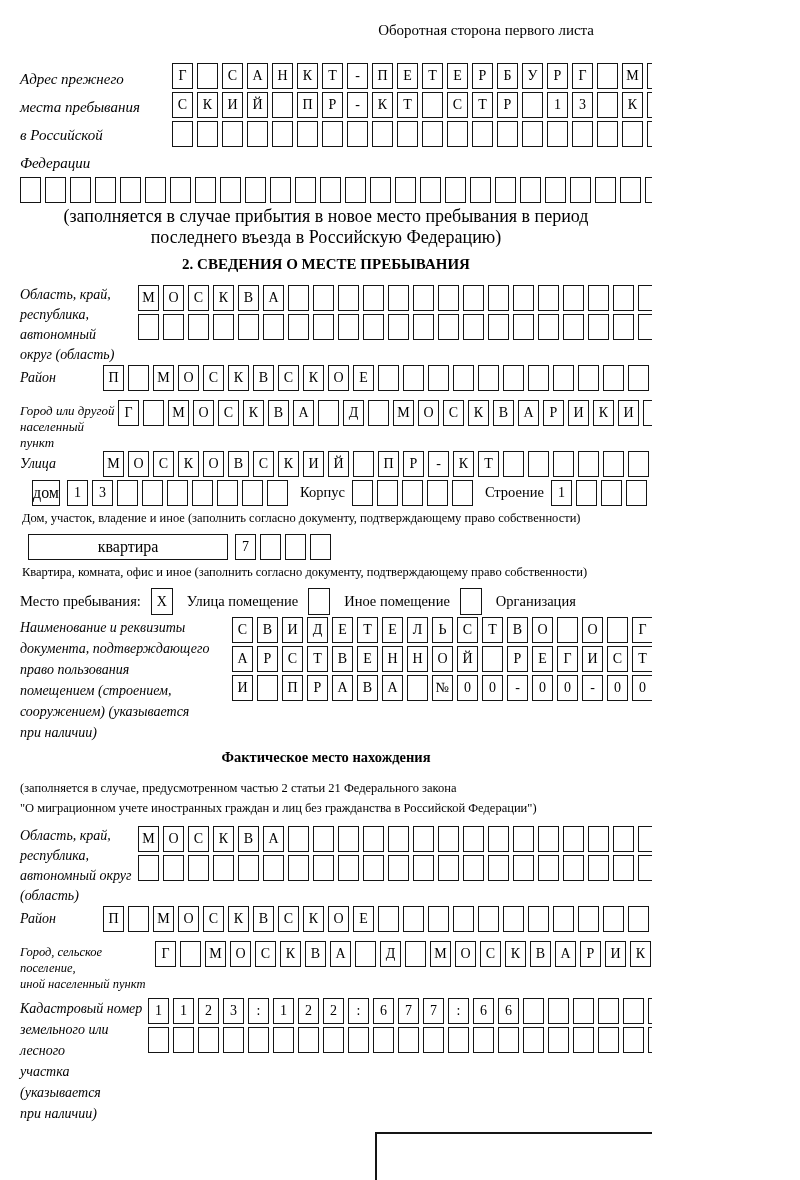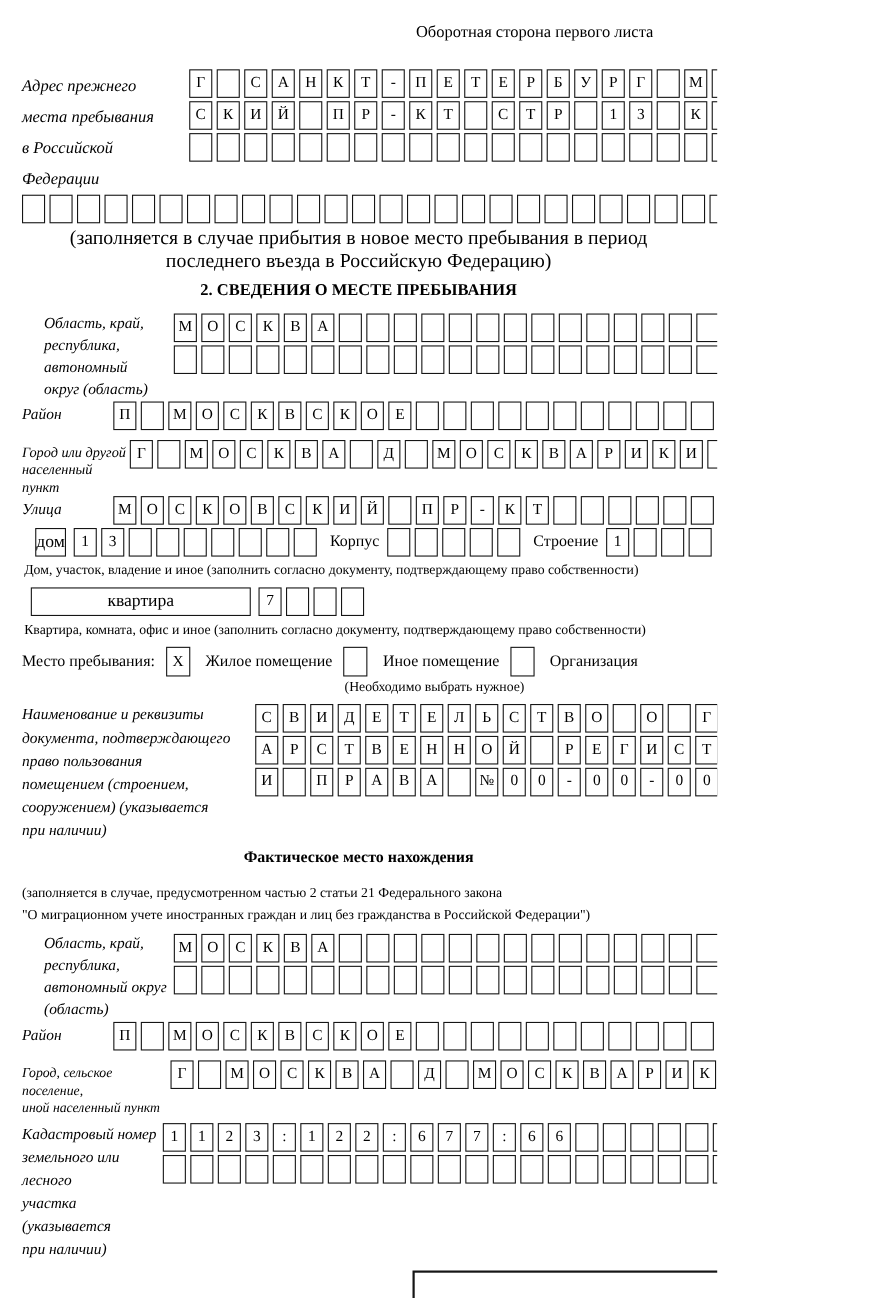--- a/index.html
+++ b/index.html
@@ -4,21 +4,21 @@
 <style>
   html,body { margin:0; padding:0; background:#ffffff; }
   body { width:800px; height:1180px; font-family:"Liberation Serif","DejaVu Serif",serif; color:#000; }
   .page { box-sizing:border-box; width:652px; height:1180px; padding:14px 20px 0 20px; overflow:hidden; }
 
   .header-note { text-align:right; font-size:15px; margin:8px 38px 24px 0; }
 
   .group { display:flex; align-items:flex-start; }
   .label { font-size:14px; white-space:pre-line; line-height:20px; flex:0 0 auto;font-style:italic; }
   .lbl-addr { width:152px; line-height:28px; font-size:15px; padding-top:2px; }
-  .lbl-oblast { width:118px;margin-left:20px; }
+  .lbl-oblast { width:118px; }
   .lbl-raion { width:83px; line-height:26px; }
   .lbl-gorod { width:98px; line-height:16px; font-size:13px; padding-top:3px; }
   .lbl-ulitsa { width:83px; line-height:26px; }
   .lbl-doc { width:212px; line-height:21px; }
   .lbl-gorod2 { width:135px; line-height:16px; font-size:12.5px; padding-top:3px; }
   .lbl-kadastr { width:128px; line-height:21px; }
 
   .cellrow { display:flex; gap:4px; margin-bottom:3px; height:26px; }
   .cell { box-sizing:border-box; flex:0 0 21px; width:21px; height:26px; border:1.6px solid #151515;
           display:flex; align-items:center; justify-content:center; font-size:14px; background:#fff; }
@@ -376,27 +376,26 @@
         <span class="cell"></span>
         <span class="cell"></span>
         <span class="cell"></span>
       </div>
   </div>
   <div class="caption">Квартира, комната, офис и иное (заполнить согласно документу, подтверждающему право собственности)</div>
 
   <div class="inline-row mesto">
     <span class="txt">Место пребывания:</span>
     <span class="chk">X</span>
-    <span class="txt">Жилое помещение</span>
+    <span class="txt">Улица помещение</span>
     <span class="chk"></span>
     <span class="txt">Иное помещение</span>
     <span class="chk"></span>
     <span class="txt">Организация</span>
   </div>
-  <div class="mesto-note">(Необходимо выбрать нужное)</div>
 
   <div class="group">
     <div class="label lbl-doc">Наименование и реквизиты
 документа, подтверждающего
 право пользования
 помещением (строением,
 сооружением) (указывается
 при наличии)</div>
     <div>
       <div class="cellrow">

